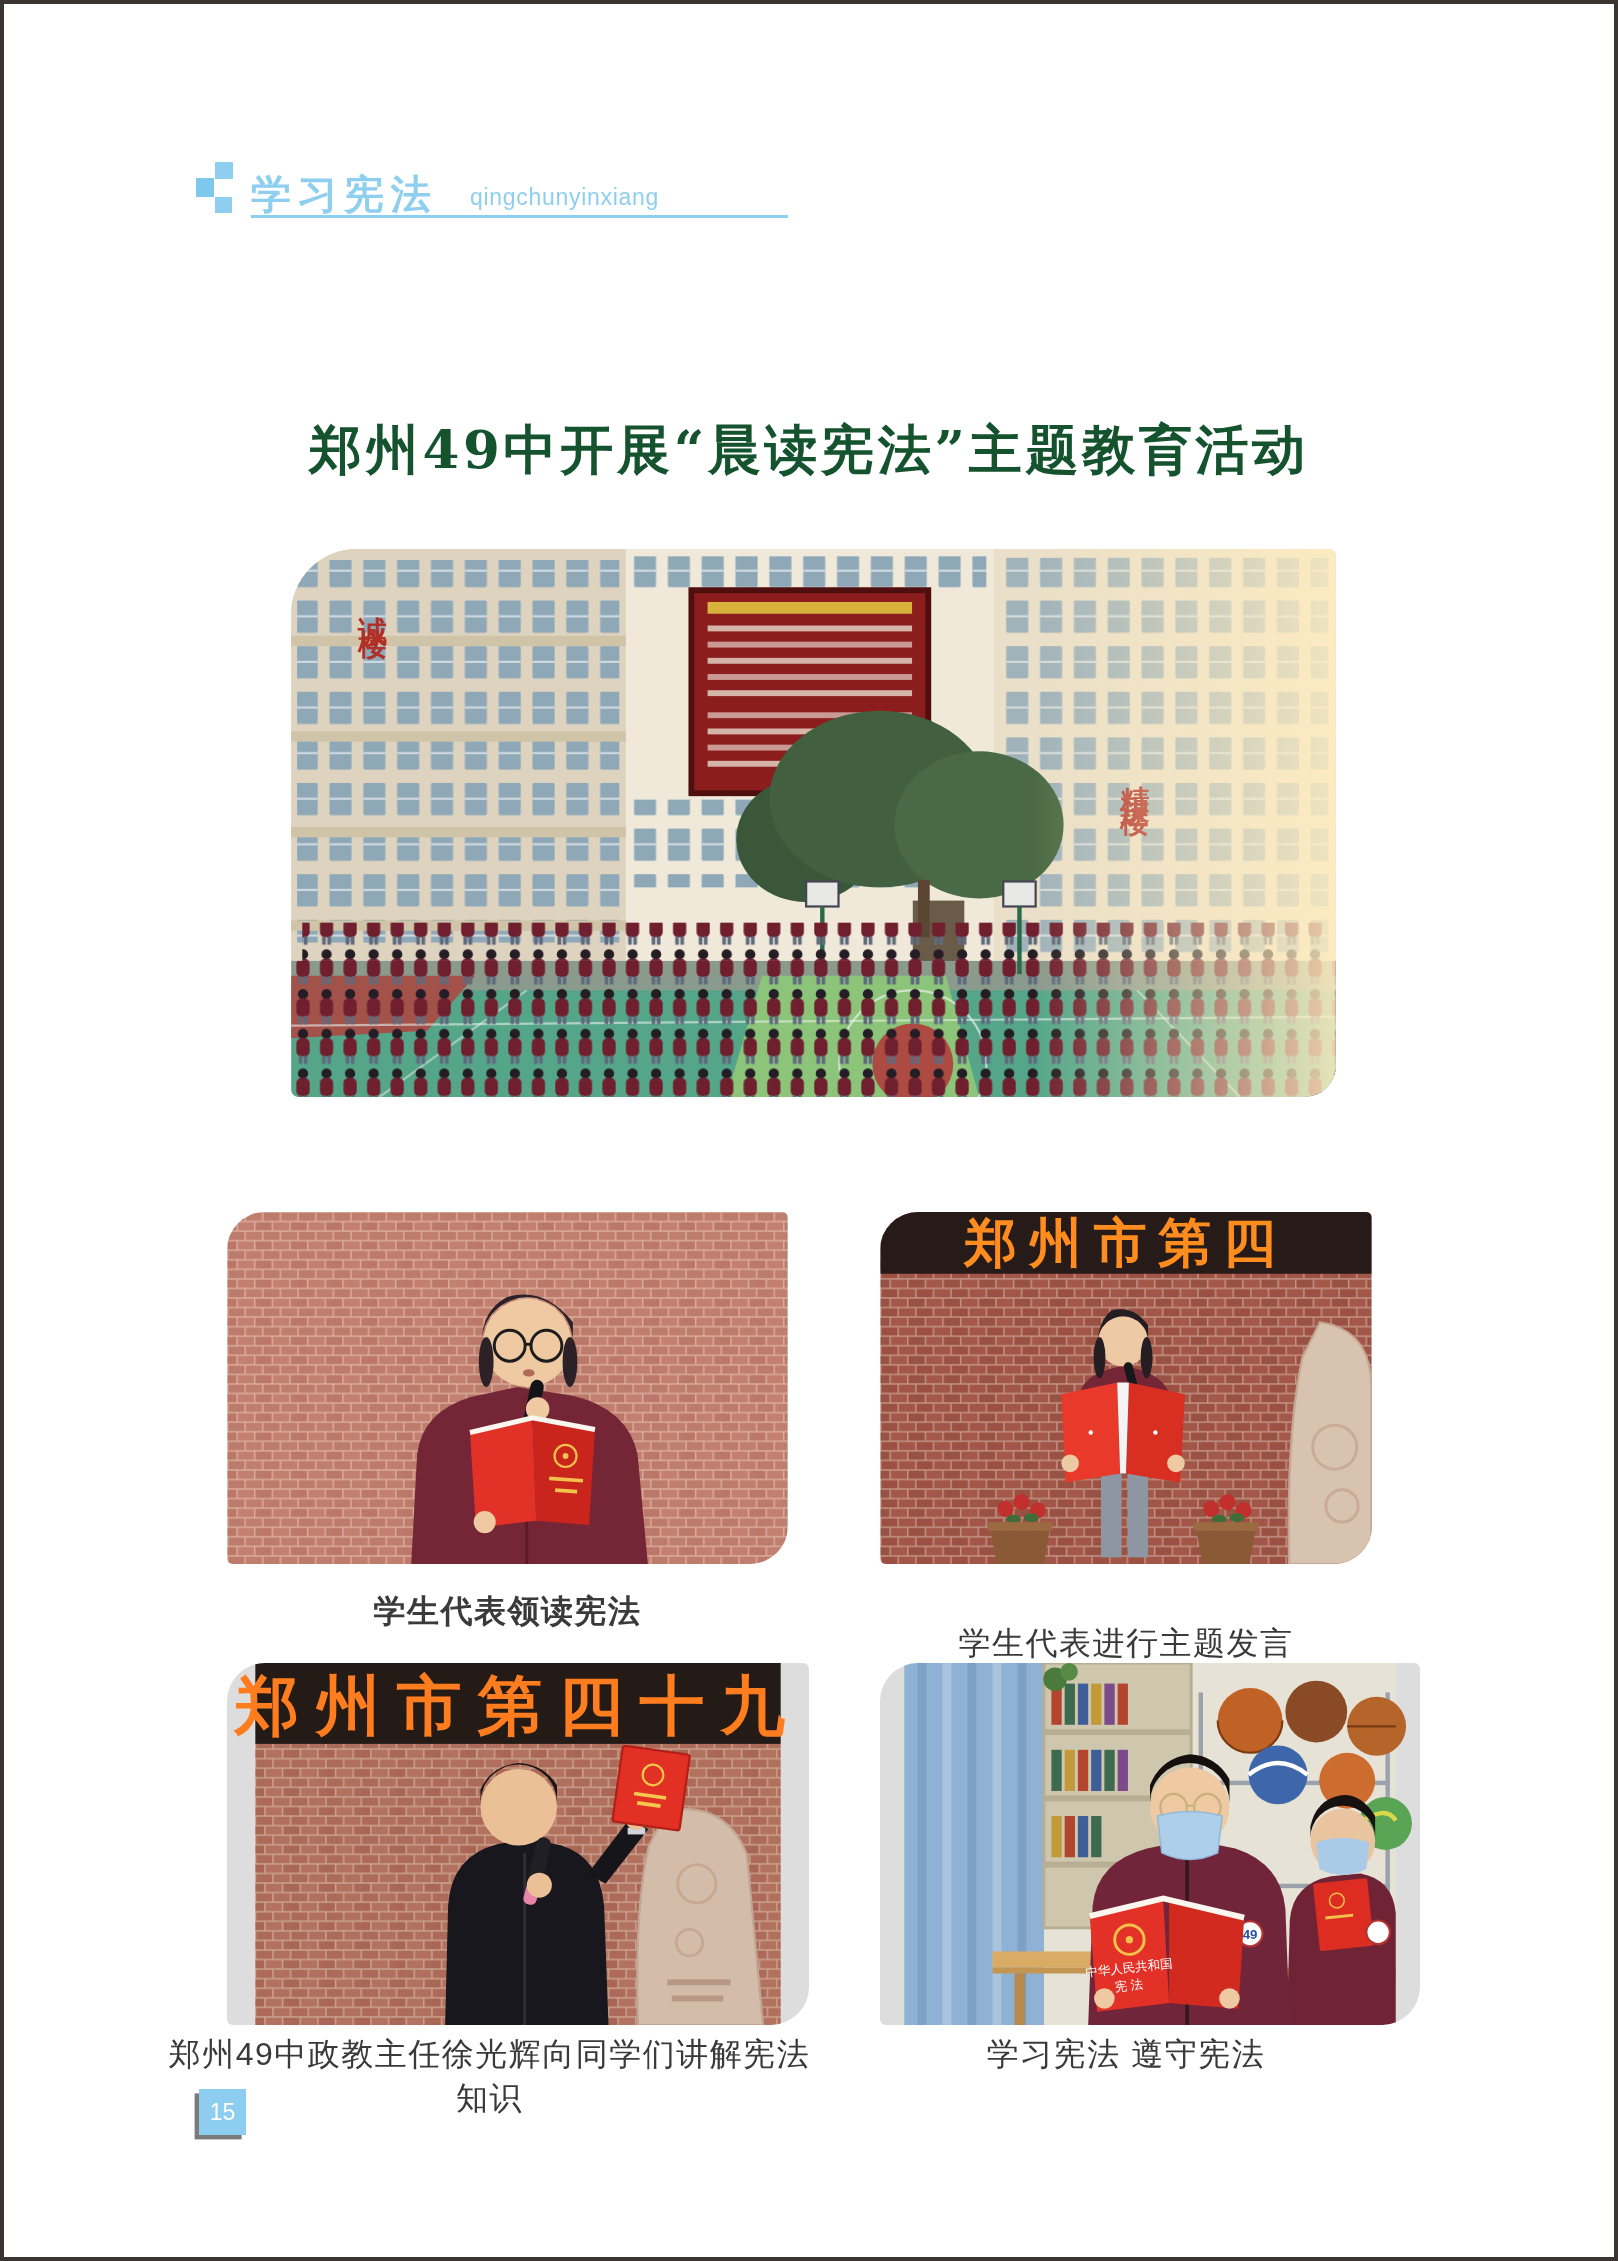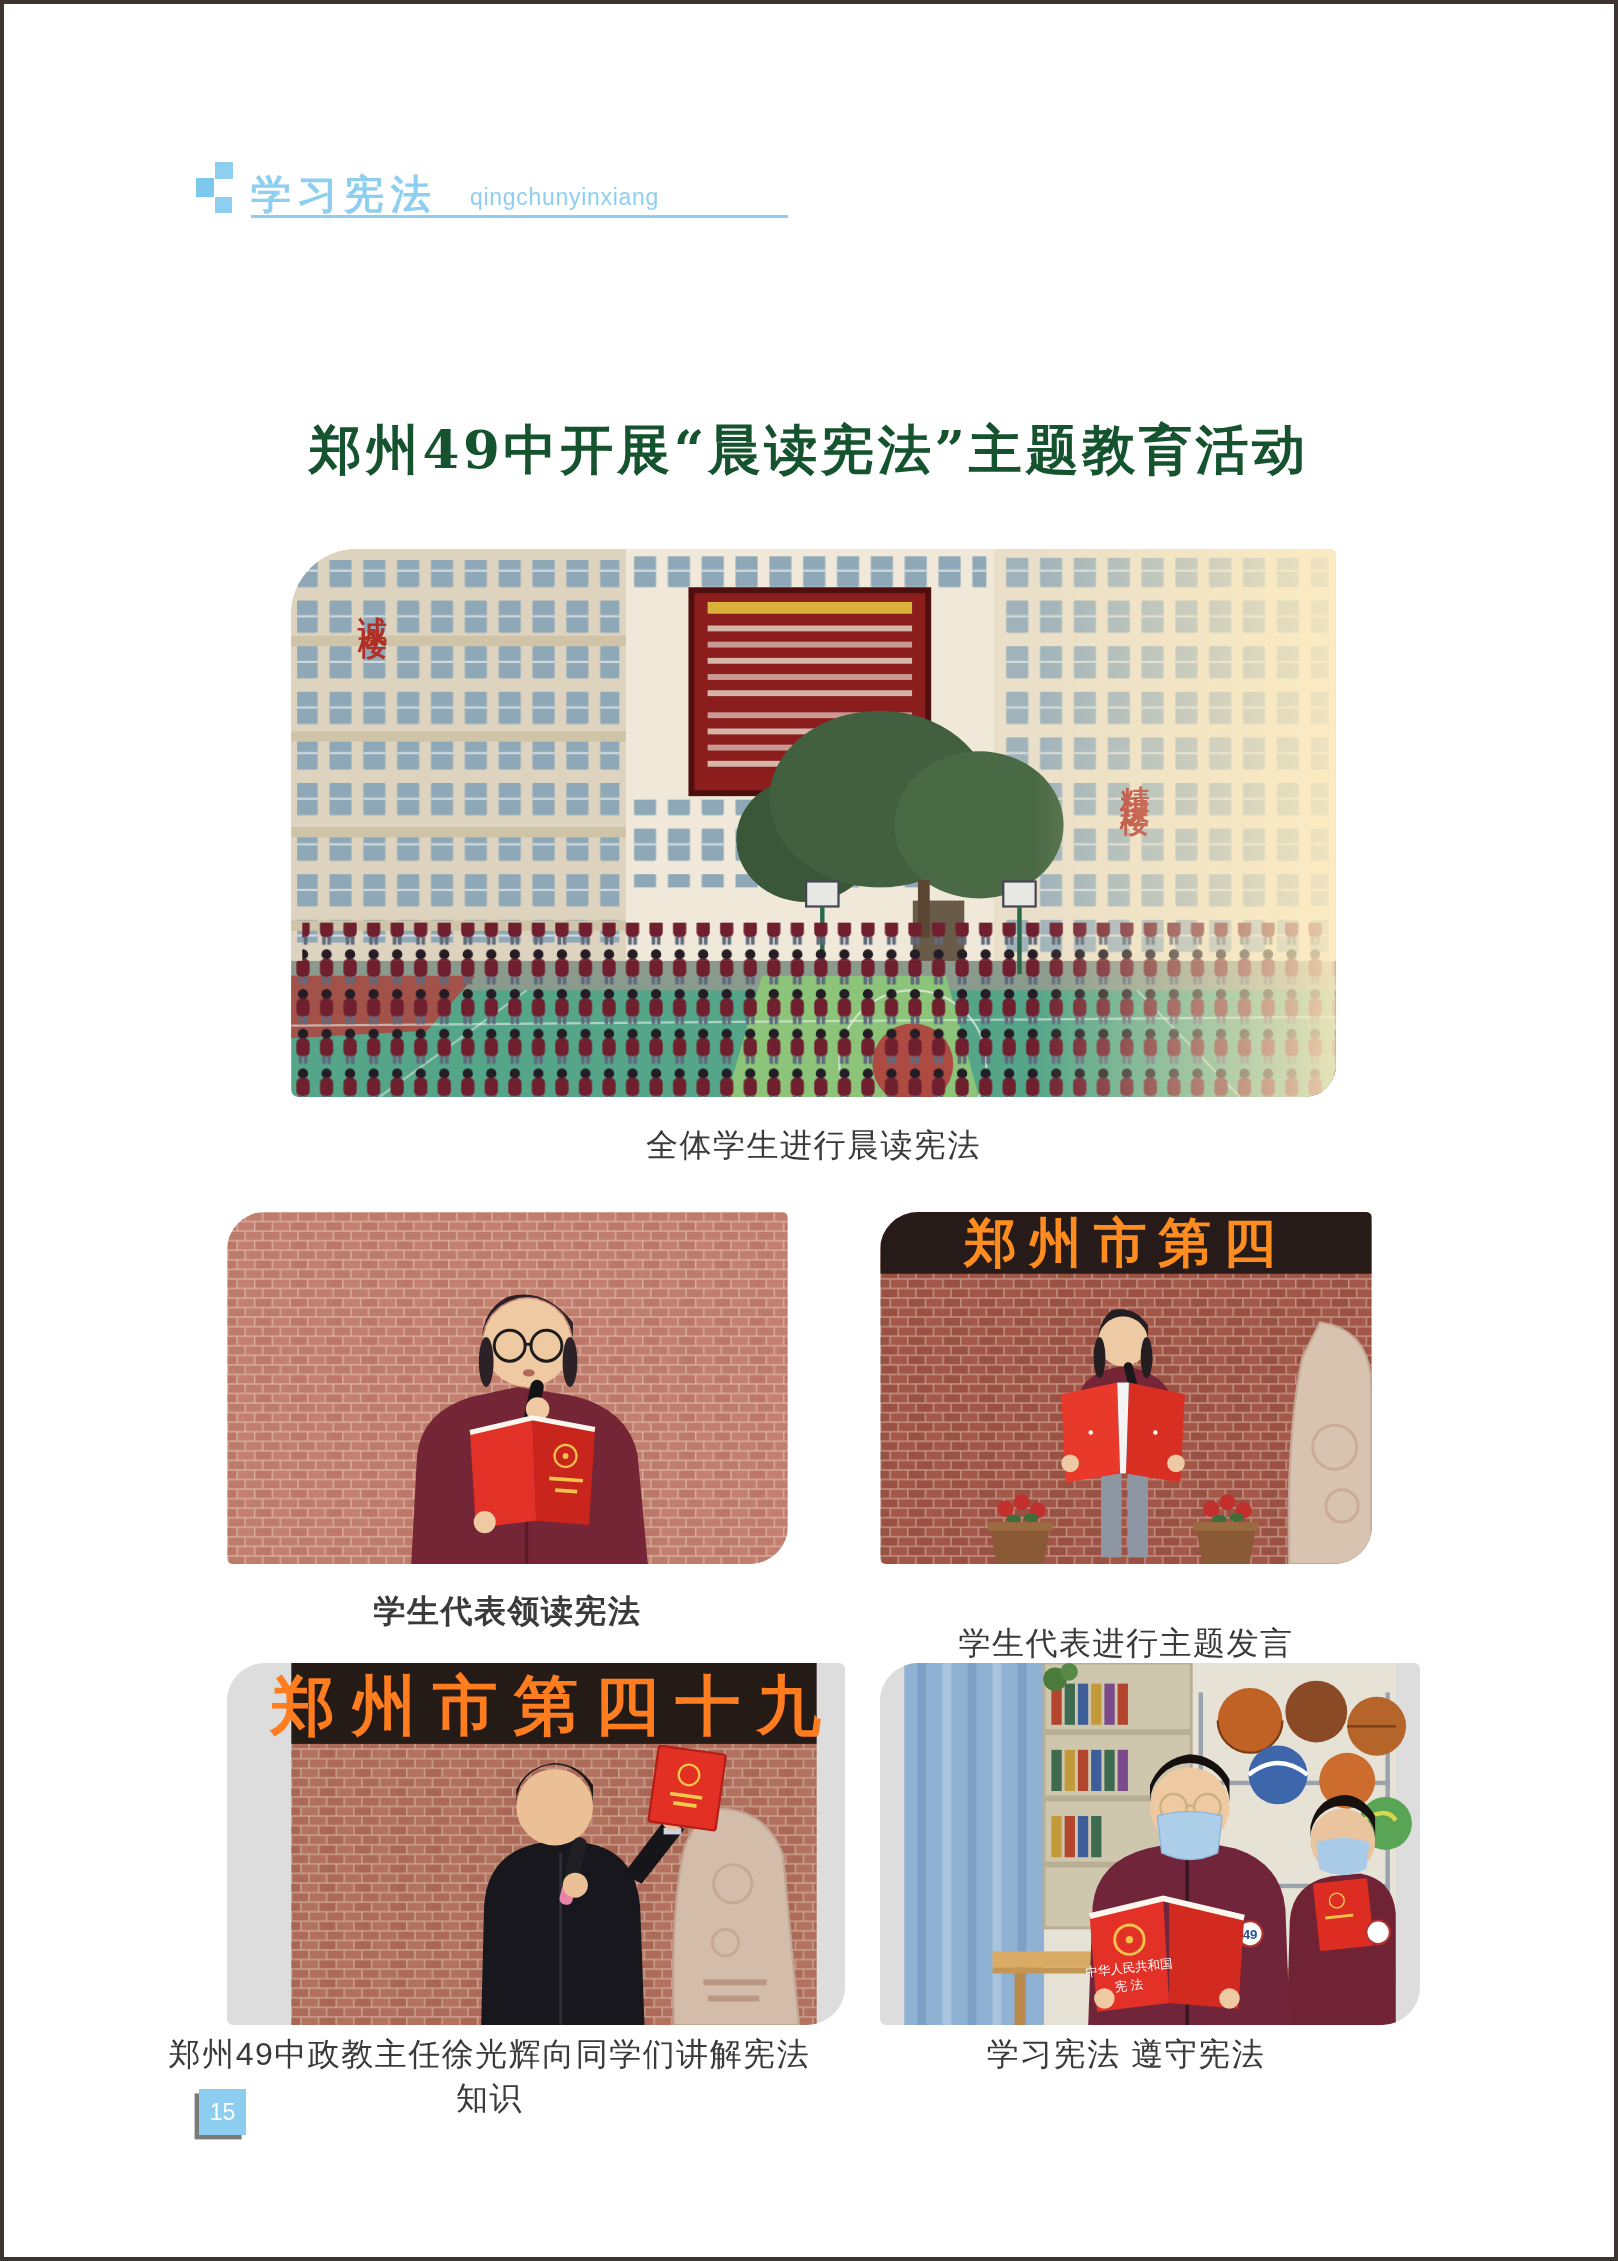--- a/index.html
+++ b/index.html
@@ -29,21 +29,21 @@
     position:absolute; left:0; top:411px; width:100%; text-align:center;
     font-family:"DejaVu Serif", serif; font-size:53px; font-weight:bold;
     color:#14532d; letter-spacing:3.7px;
   }
 
   figure.ph { position:absolute; margin:0; overflow:hidden; background:#ddd; }
   figure.ph svg { display:block; width:100%; height:100%; }
   #ph1 { left:287px;  top:545px;  width:1045px; height:548px; border-radius:66px 7.4px 32px 7.4px; }
   #ph2 { left:223px;  top:1208px; width:561px;  height:352px; border-radius:38px 5.9px 38px 5.9px; }
   #ph3 { left:876px; top:1208px; width:492px;  height:352px; border-radius:38px 5.9px 38px 5.9px; }
-  #ph4 { left:223px;  top:1659px; width:582px;  height:362px; border-radius:38px 5.9px 38px 5.9px;padding-left:36px; }
+  #ph4 { left:223px;  top:1659px; width:582px;  height:362px; border-radius:38px 5.9px 38px 5.9px; }
   #ph5 { left:876px; top:1659px; width:540px;  height:362px; border-radius:38px 5.9px 38px 5.9px; }
 
   .cap { position:absolute; font-size:32px; color:#3a3a3a; text-align:center; letter-spacing:1.5px; }
   #cap1 { left:287px;  width:1045px; top:1120px; }
   #cap2 { left:223px;  width:561px;  top:1586px;font-weight:bold; }
   #cap3 { left:876px; width:492px;  top:1586px;margin-top:32px; }
   #cap4 { left:149px;  width:673px;  top:2029px; }
   #cap5 { left:876px; width:492px;  top:2029px; }
 
   .pagenum {
@@ -142,21 +142,20 @@
         <rect x="968" y="452" width="44" height="34" fill="#e8e8e4" stroke="#445" stroke-width="3"></rect>
         <rect x="987" y="486" width="6" height="92" fill="#2a6a4a"></rect>
       </g>
 
       <rect x="15" y="508" width="1390" height="52" fill="url(#stu)"></rect>
       <rect x="0" y="560" width="1420" height="185" fill="url(#stu)"></rect>
 
       <rect x="1010" y="0" width="410" height="745" fill="url(#sunG)"></rect>
     </svg>
   </figure>
-  <figcaption class="cap" id="cap1">全体学生进行晨读宪法</figcaption>
 
   <figure class="ph" id="ph2">
     <svg viewBox="0 0 762 479">
       <defs>
         <pattern id="brickA" width="48" height="26" patternUnits="userSpaceOnUse">
           <rect x="0" y="0" width="48" height="26" fill="#d9a897"></rect>
           <rect x="1" y="1" width="22" height="11" fill="#b97464"></rect>
           <rect x="25" y="1" width="22" height="11" fill="#bd7868"></rect>
           <rect x="-10" y="14" width="22" height="11" fill="#b97060"></rect>
           <rect x="14" y="14" width="22" height="11" fill="#c07a6a"></rect>

